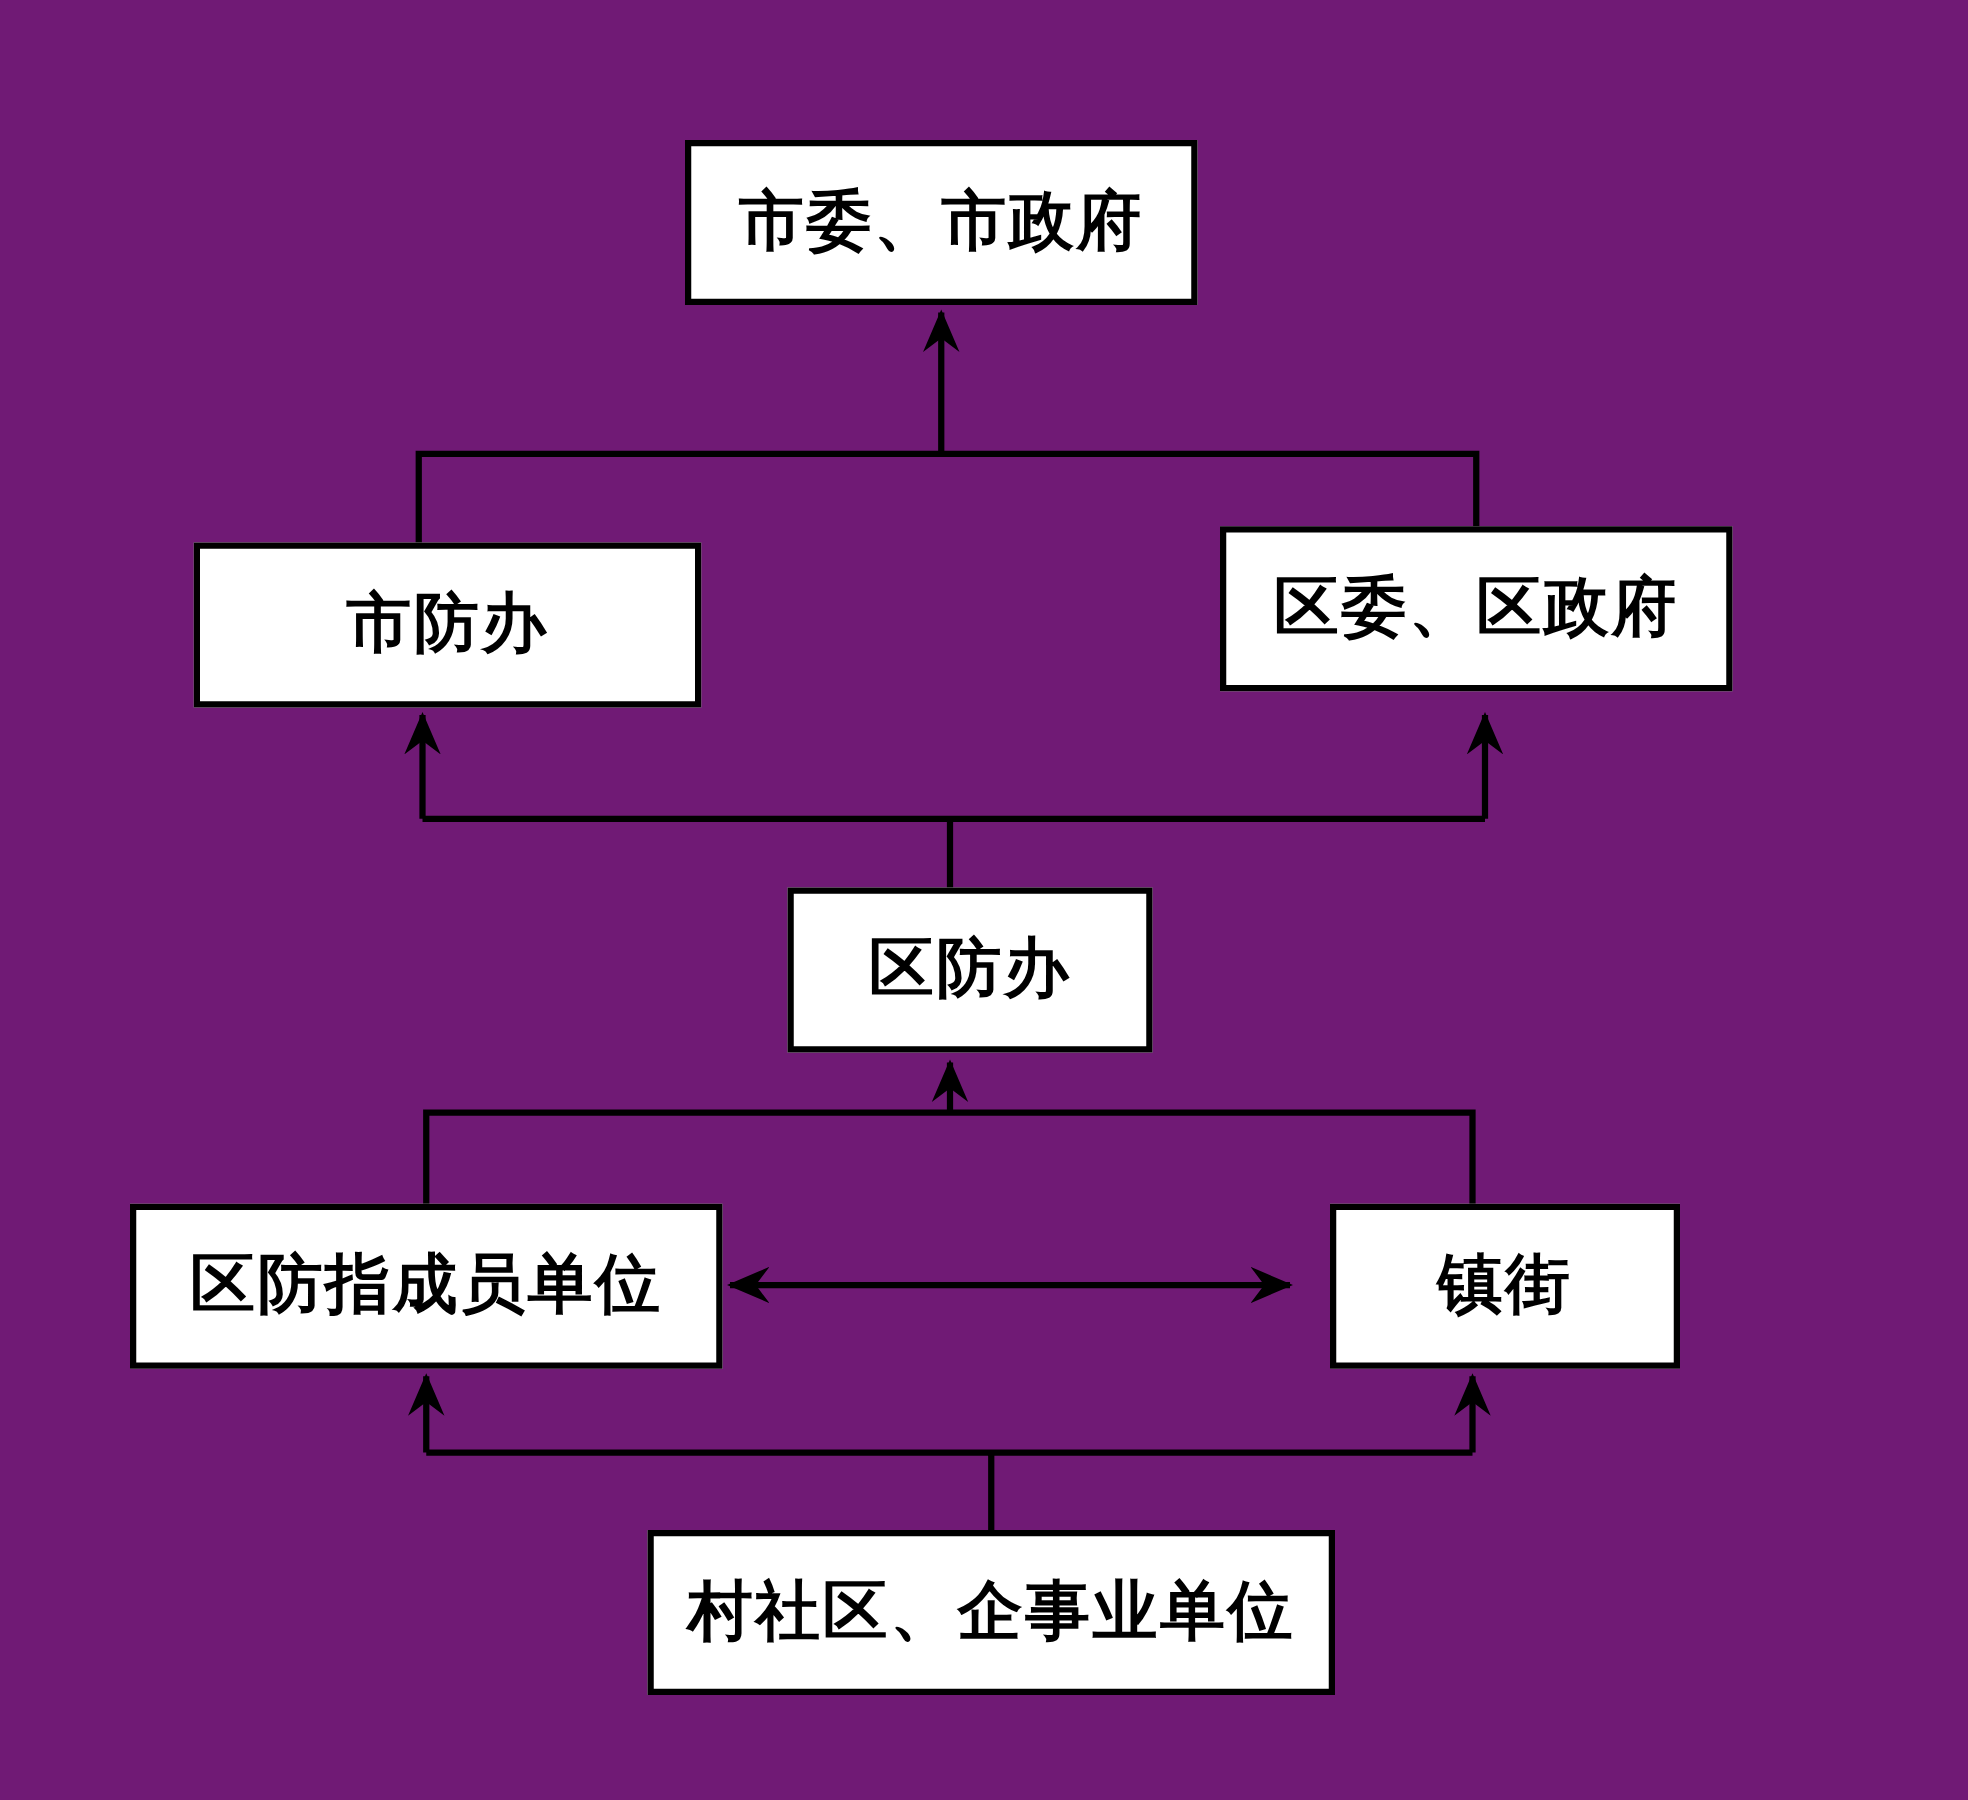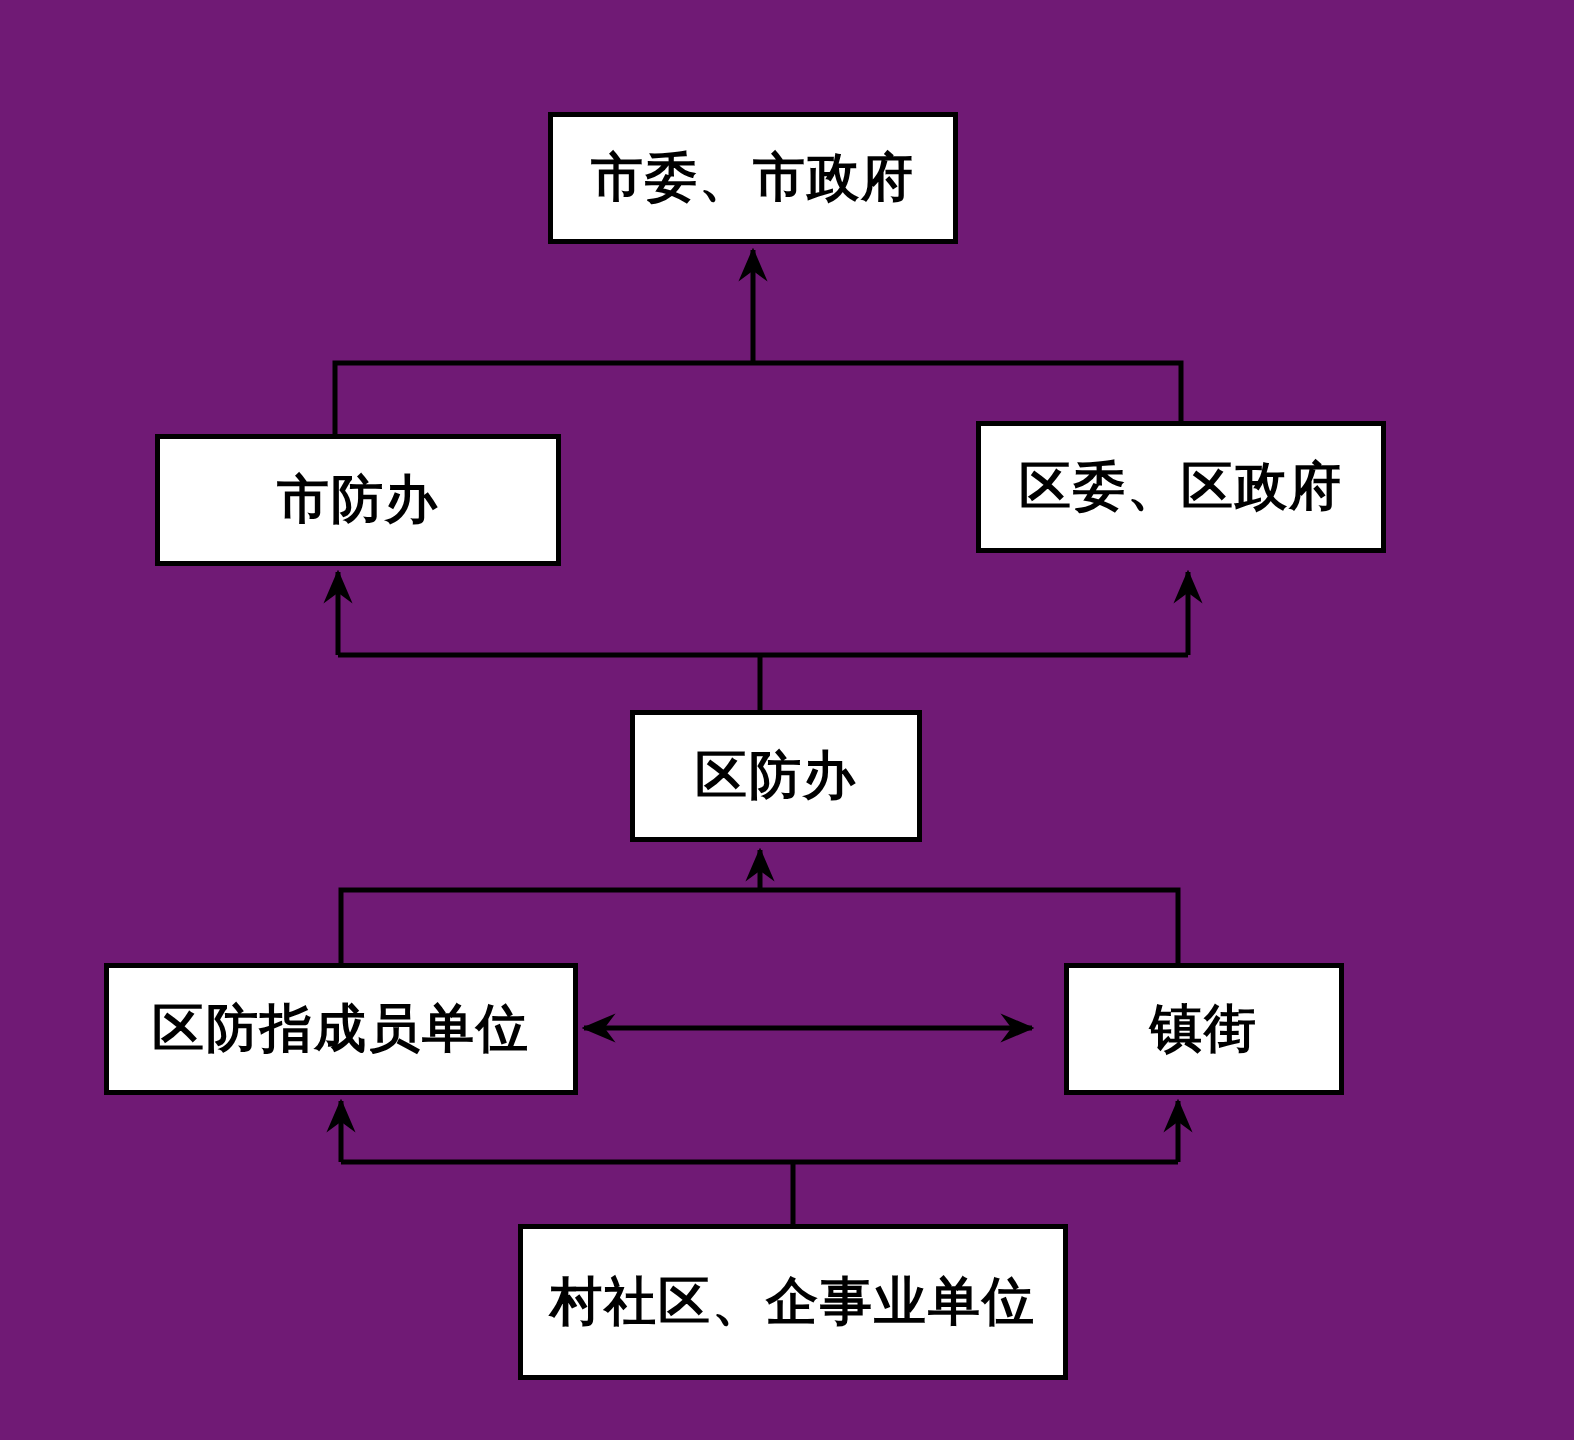--- a/index.html
+++ b/index.html
@@ -40,21 +40,21 @@
     line-height: 1.1;
     white-space: nowrap;
   }
   
   .n-city-government       { left: 548px;  top: 112px;  width: 410px; height: 132px; }
   .n-city-flood-office     { left: 132px;  top: 434px;  width: 406px; height: 132px; margin-left: 23px; }
   .n-district-government   { left: 976px;  top: 421px;  width: 410px; height: 132px; }
   .n-district-flood-office { left: 630px;  top: 710px;  width: 292px; height: 132px; }
   .n-district-hq-members   { left: 104px;  top: 963px;  width: 474px; height: 132px; }
   .n-towns-streets         { left: 1064px; top: 963px;  width: 280px; height: 132px; }
-  .n-villages              { left: 518px;  top: 1224px; width: 550px; height: 156px; }
+  .n-villages              { left: 518px;  top: 1224px; width: 550px; height: 132px; }
 </style>
 </head>
 <body>
 
 <div class="canvas">
 
   <svg class="connector-layer" viewBox="0 0 1574 1440" xmlns="http://www.w3.org/2000/svg">
     <defs>
       <marker id="arrowhead" viewBox="0 0 14 12" refX="13" refY="6" markerWidth="34" markerHeight="30" orient="auto" markerUnits="userSpaceOnUse">
         <path d="M0,0 L14,6 L0,12 L4.5,6 Z" fill="#000000"></path>

